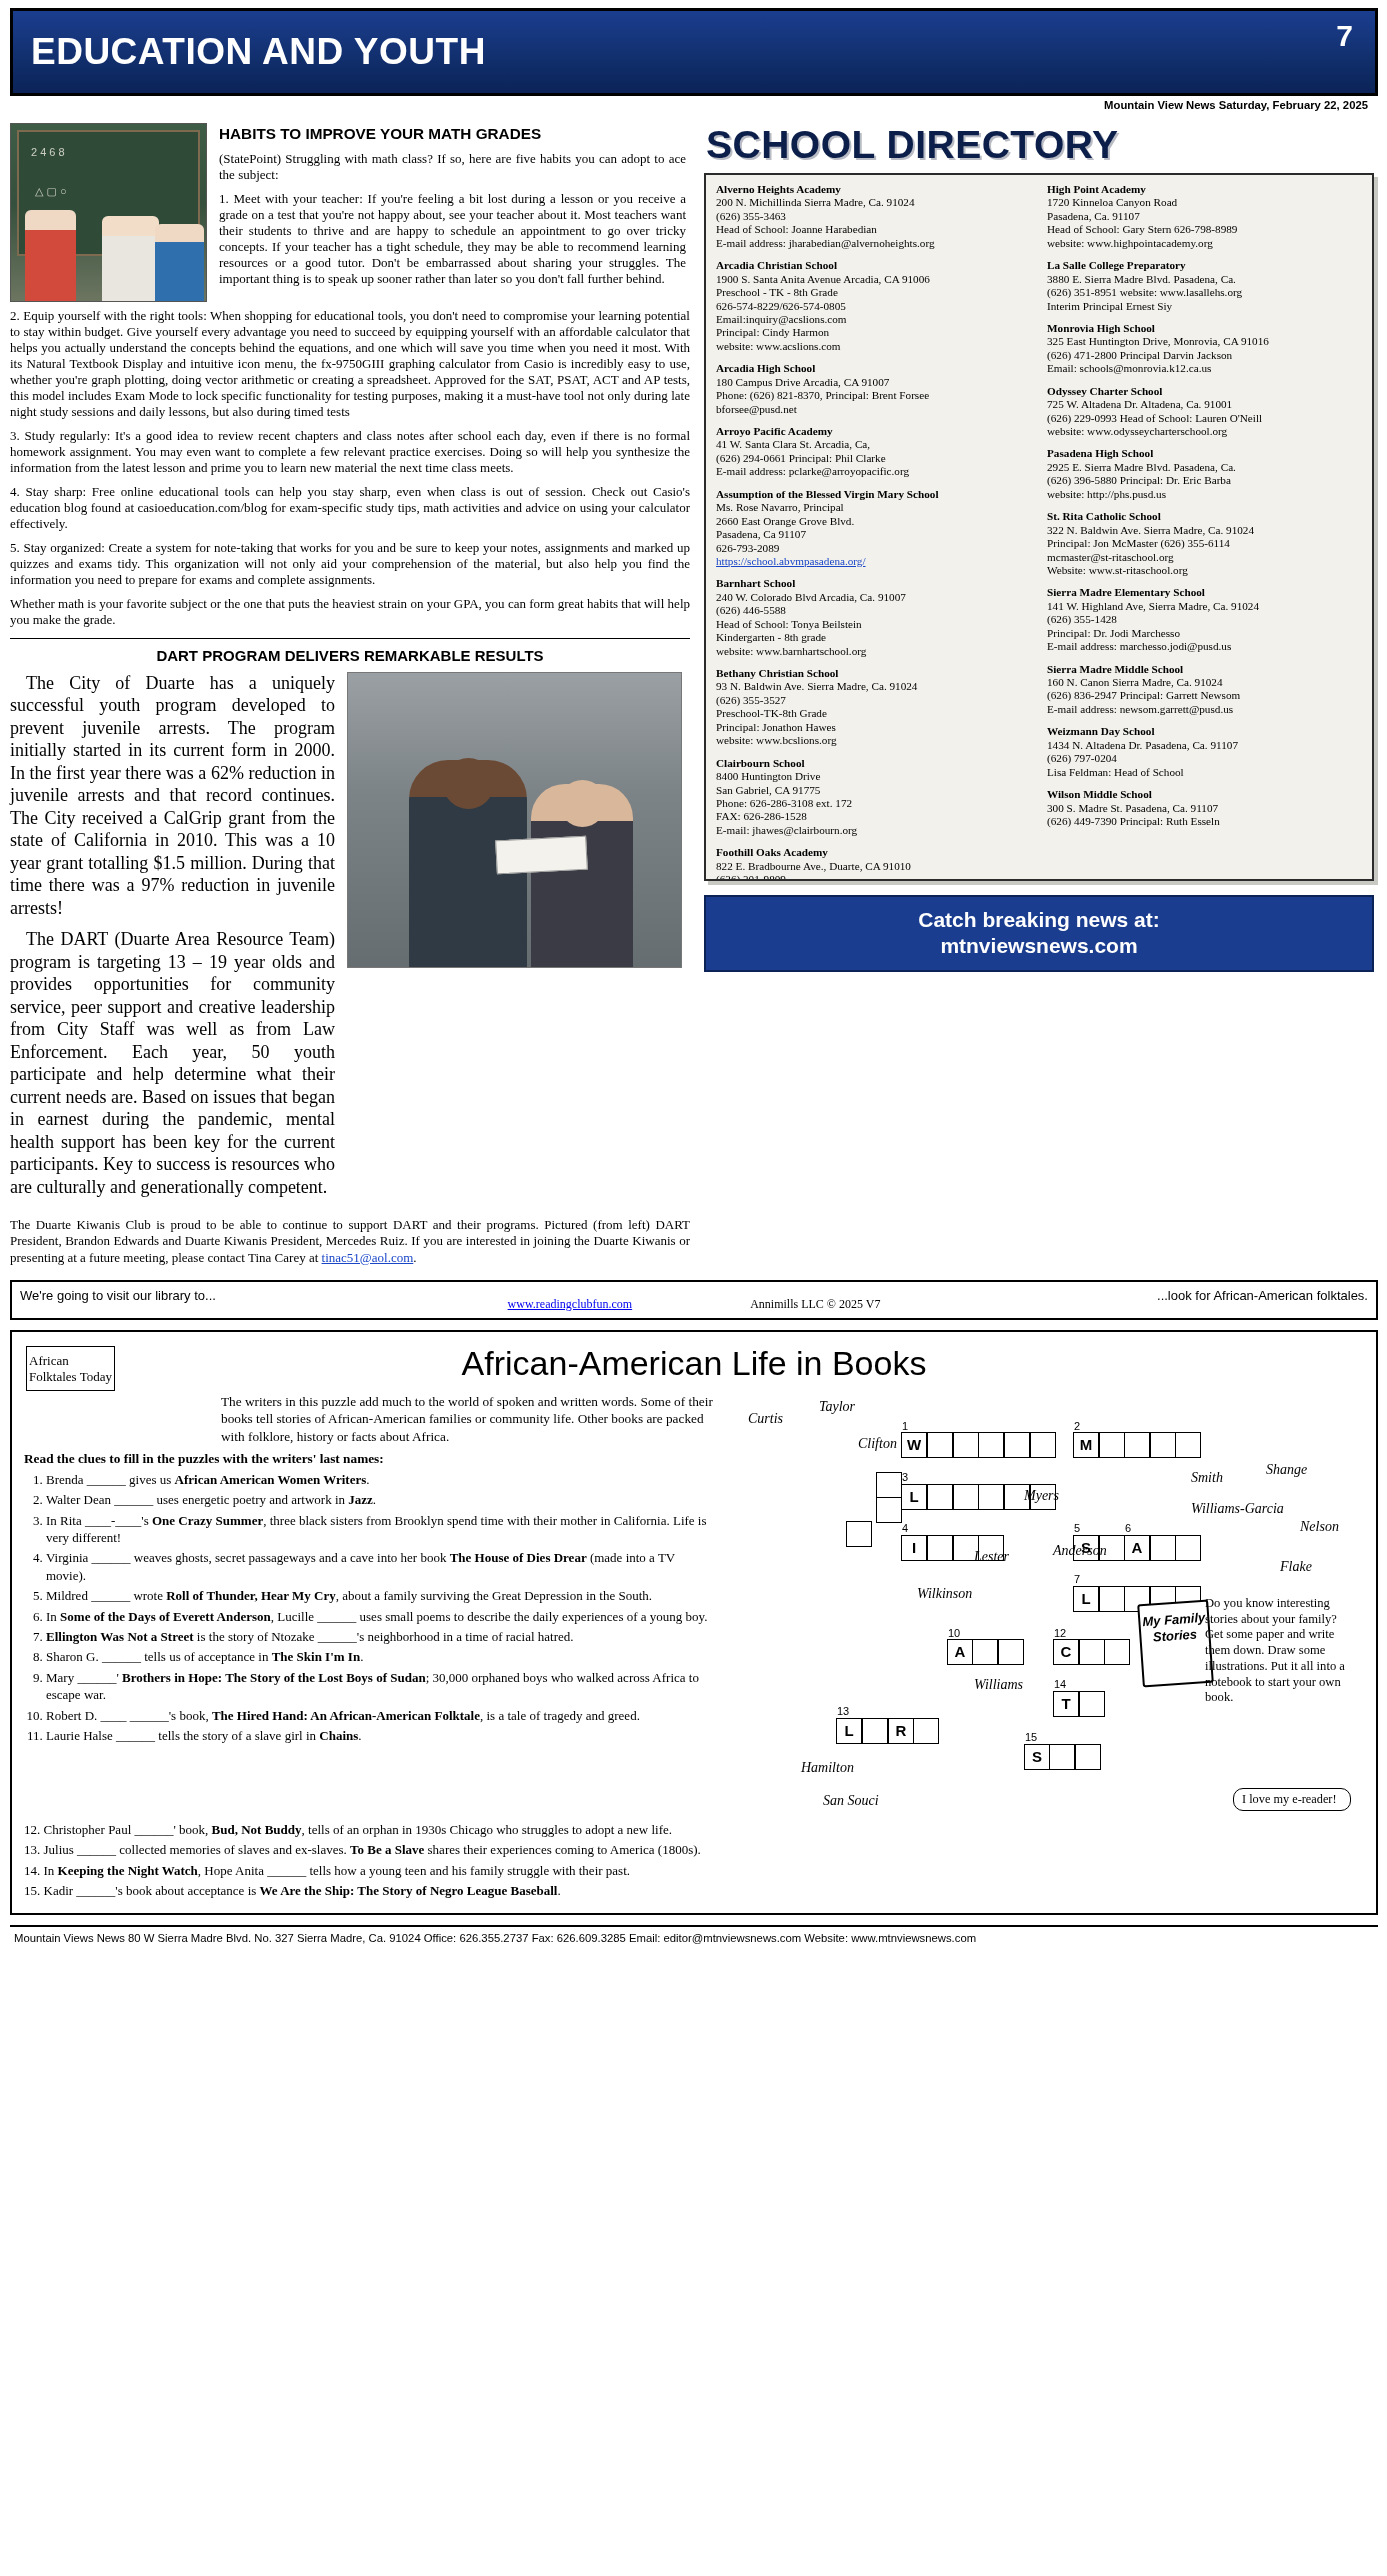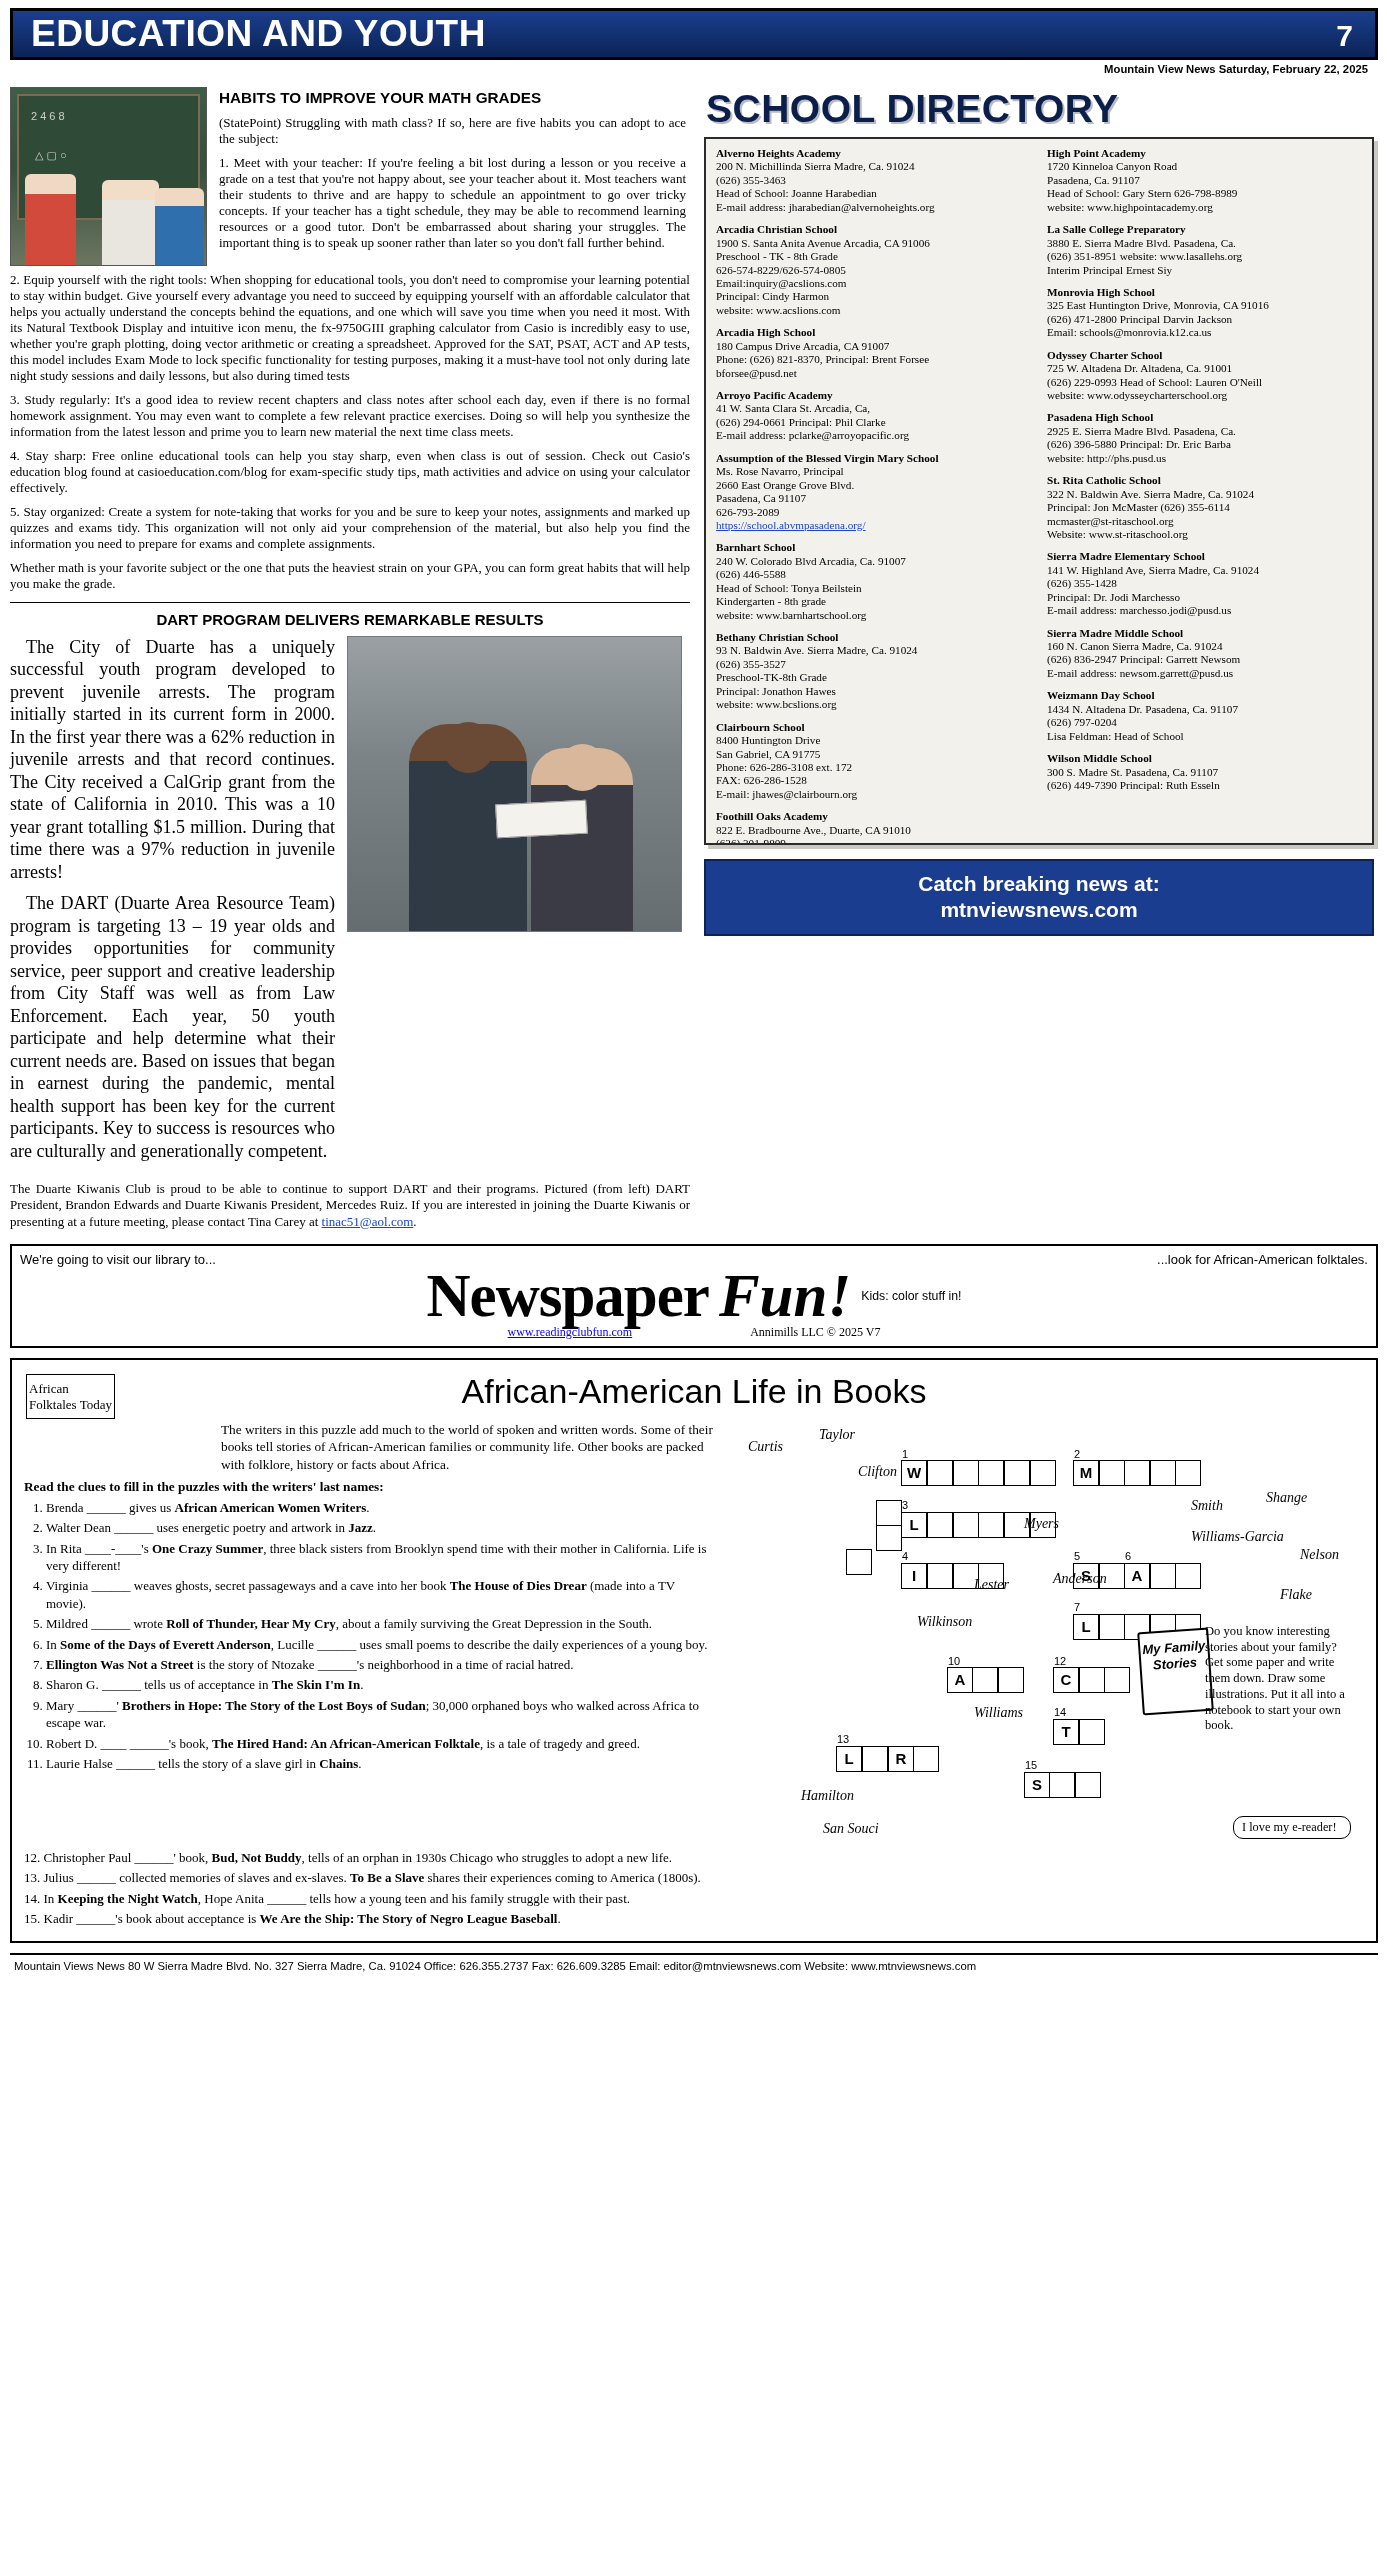--- a/index.html
+++ b/index.html
@@ -8,21 +8,21 @@
     width: 1388px;
     background: #ffffff;
     font-family: "Liberation Serif", serif;
     color: #000;
   }
   .page { width:1388px; min-height:2576px; position:relative; padding: 8px 10px 0 10px; }
 
   
   .masthead {
     position:relative;
-    height: 52px;
+    height: 88px;
     background: linear-gradient(180deg, #1b3d8f 0%, #12306f 55%, #0b2357 100%);
     border: 3px solid #000;
     display:flex; align-items:center;
     padding: 0 18px;
   }
   .masthead h1 {
     margin:0; color:#fff;
     font-family:"Liberation Sans", sans-serif;
     font-weight:bold; font-size:37px; letter-spacing:0.5px;
   }
@@ -406,25 +406,20 @@
         <div>Catch breaking news at:</div>
         <div>mtnviewsnews.com</div>
       </div>
     </div>
   </div>
 
   <div class="fun-wrap">
     <div class="fun-top">
       <div class="note">We're going to visit our library to...</div>
       <div class="note">...look for African-American folktales.</div>
-    </div>
-    <div class="fun-title-row">
-      <span class="fun-title">Newspaper</span>
-      <span class="fun-title2">Fun!</span>
-      <span class="kids-color">Kids: color stuff in!</span>
     </div>
     <div class="fun-sub">
       <a href="#">www.readingclubfun.com</a>
       <span>Annimills LLC © 2025 V7</span>
     </div>
   </div>
 
   <div class="puzzle">
     <div style="position:absolute; left:14px; top:14px; width:89px; border:1.5px solid #000; text-align:left; font-size:13px; padding:6px 2px; line-height:1.2;">African Folktales Today</div>
 

